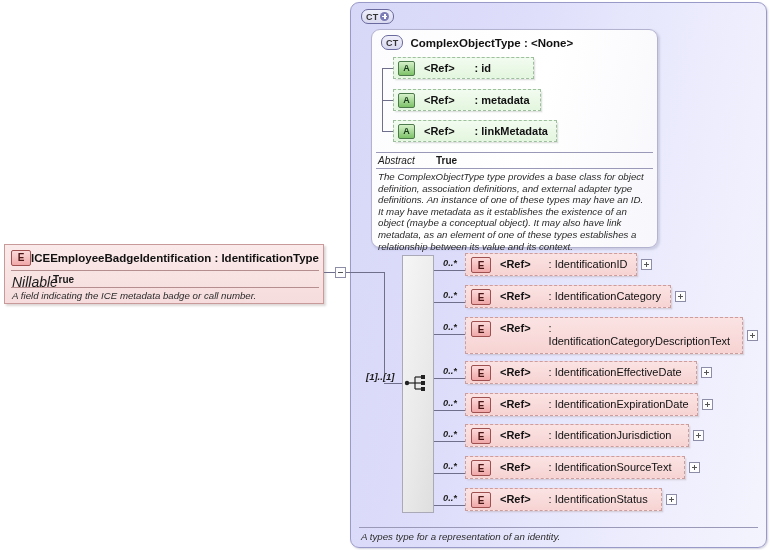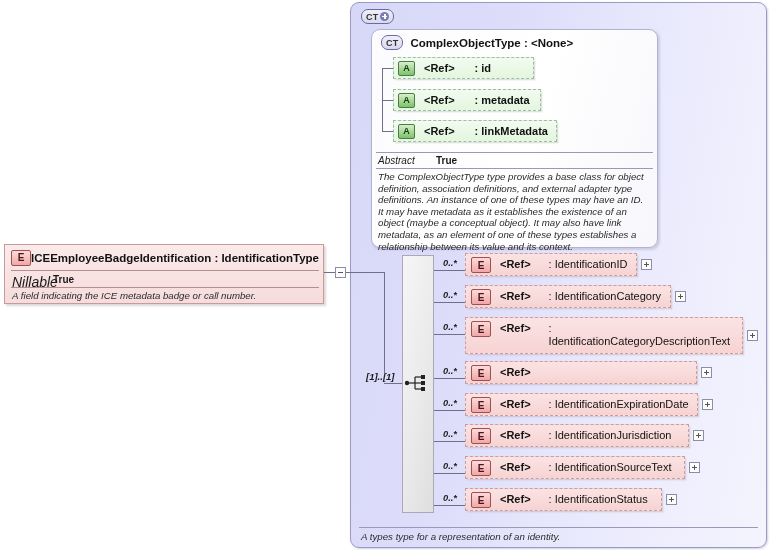--- a/index.html
+++ b/index.html
@@ -333,20 +333,21 @@
 </div>
 <div class="abs toggle-box plus" style="left:747px;top:330px;"></div>
 
 <div class="abs hline" style="left:434px;top:378px;width:31px;"></div>
 <span class="card-label" style="left:443px;top:366px;">0..*</span>
 <div class="abs elem-row" style="left:465px;top:361px;width:232px;height:23px;">
   <span class="e-badge">
       <span>E</span>
     </span>
   <span class="elem-ref">&lt;Ref&gt;</span>
+  <span class="elem-name">: IdentificationEffectiveDate</span>
 </div>
 <div class="abs toggle-box plus" style="left:701px;top:367px;"></div>
 
 <div class="abs hline" style="left:434px;top:410px;width:31px;"></div>
 <span class="card-label" style="left:443px;top:398px;">0..*</span>
 <div class="abs elem-row" style="left:465px;top:393px;width:233px;height:23px;">
   <span class="e-badge">
       <span>E</span>
     </span>
   <span class="elem-ref">&lt;Ref&gt;</span>

